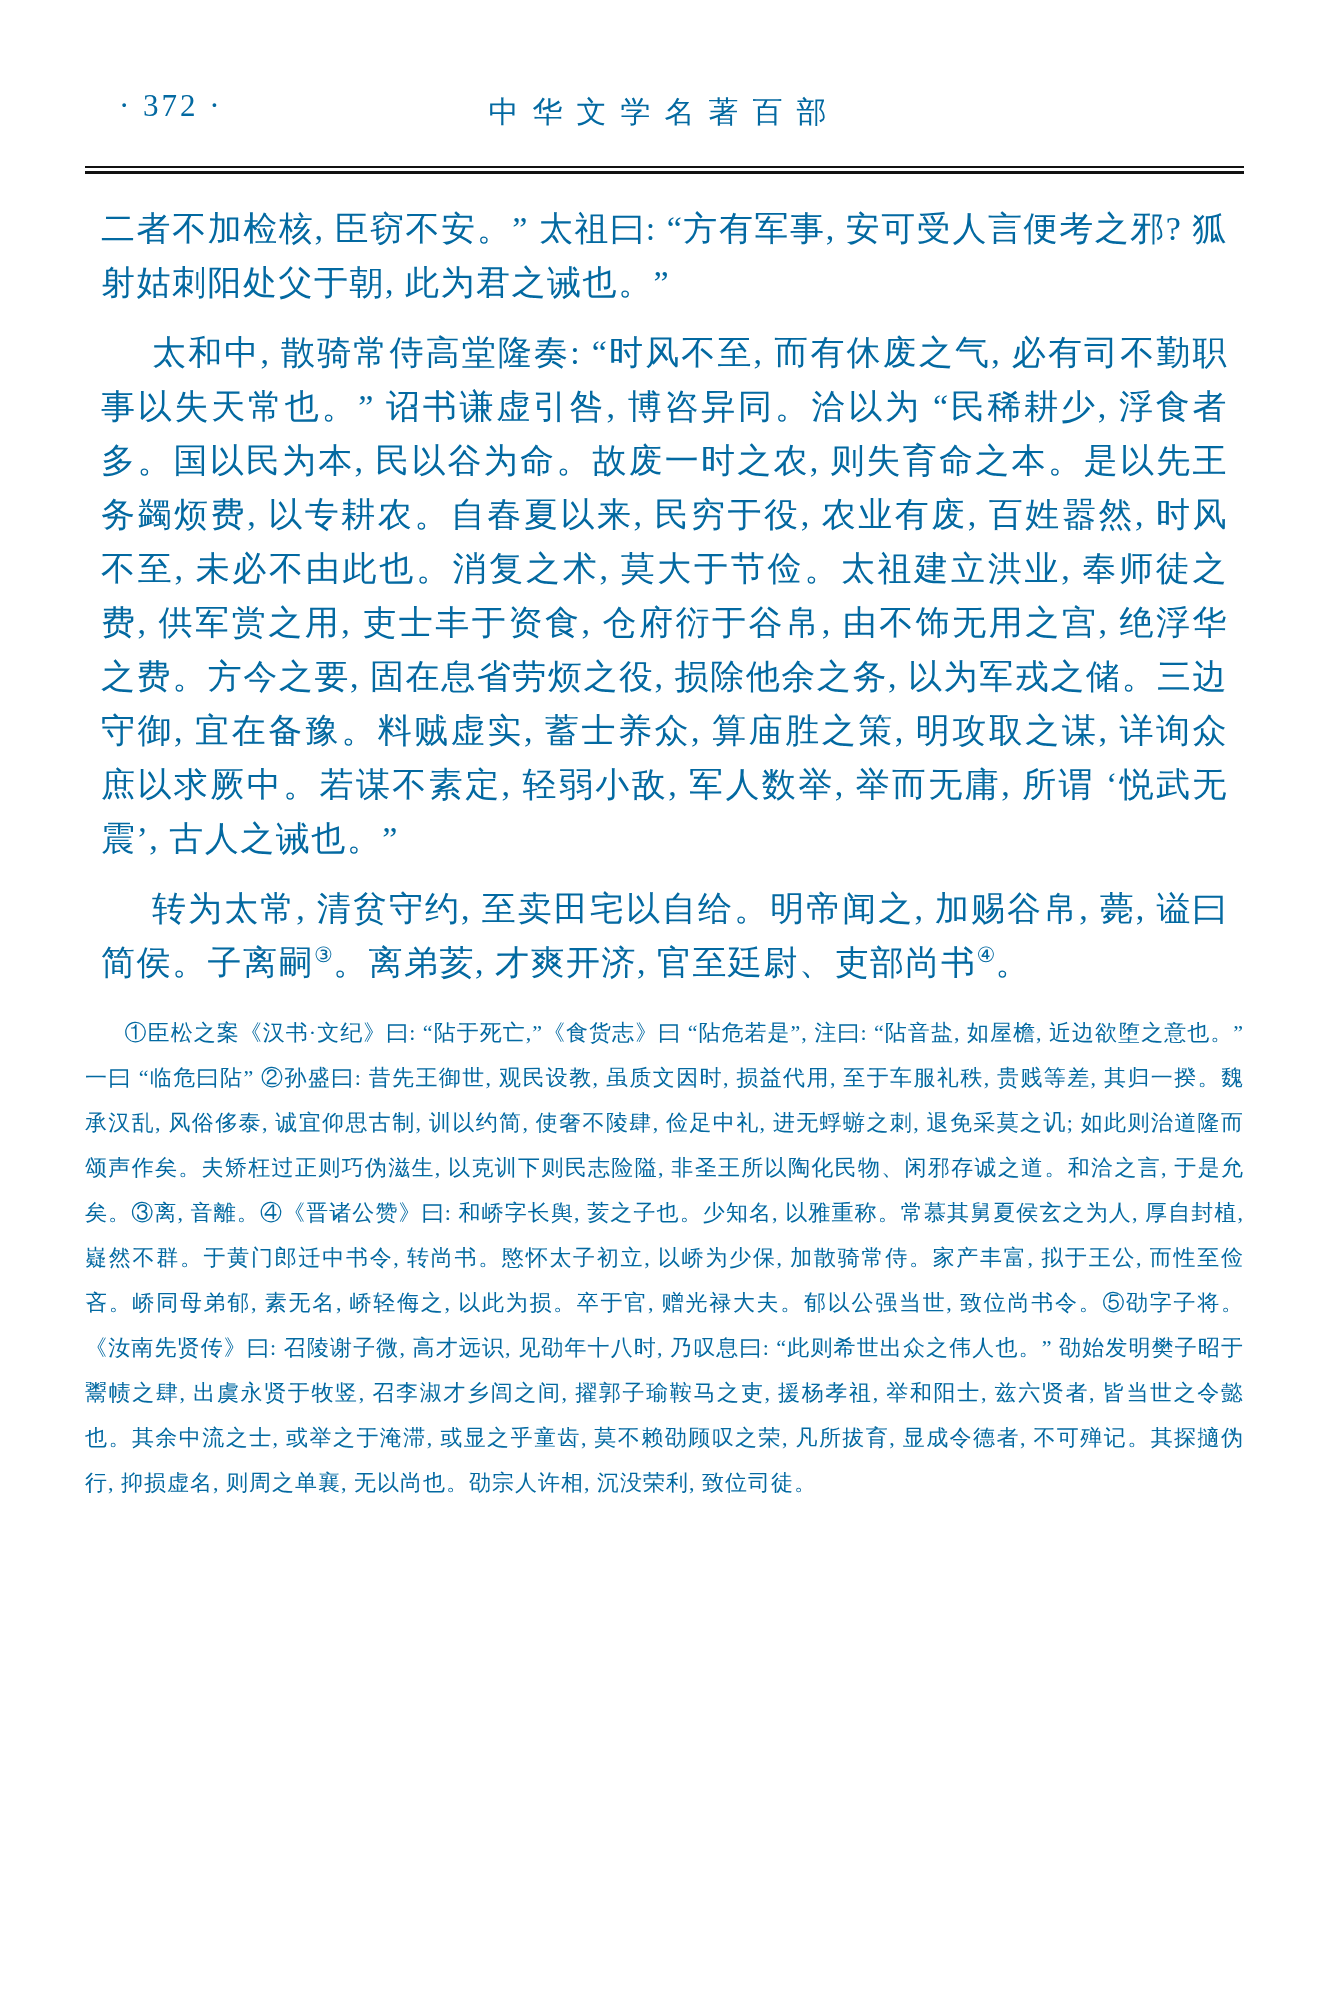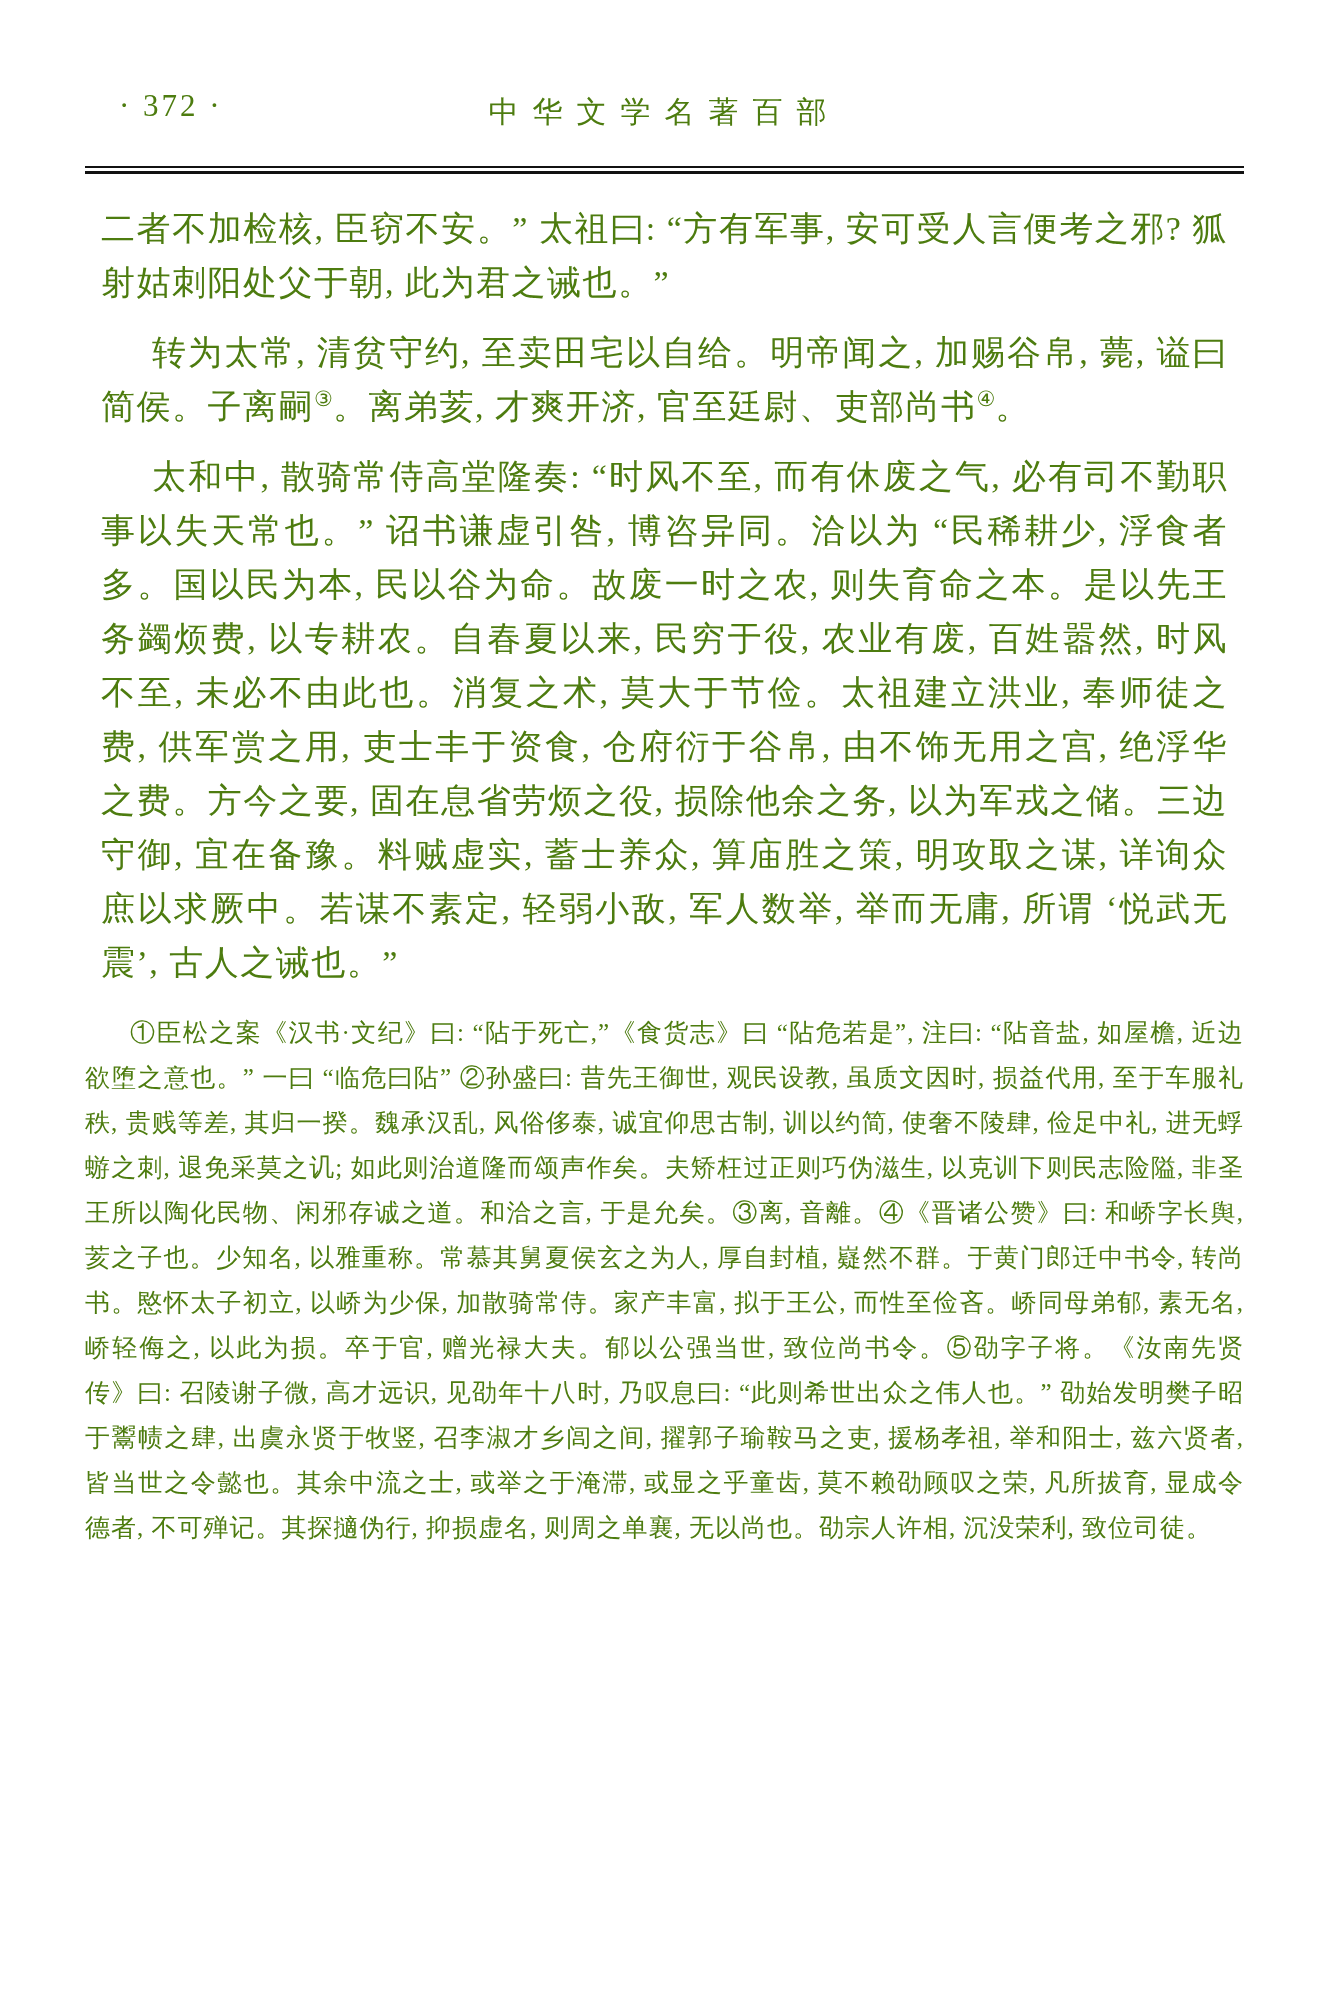--- a/index.html
+++ b/index.html
@@ -2,21 +2,21 @@
 <html><head>
 <meta charset="utf-8">
 <style>
   html, body { margin: 0; padding: 0; background: #e8e8e8; }
   .page {
     position: relative;
     width: 1324px;
     height: 1997px;
     margin: 0 auto;
     background: #ffffff;
-    color: #4d7c0f;
+    color: #0369a1;
     font-family: "Liberation Serif", "DejaVu Serif", serif;
     box-sizing: border-box;
     padding: 88px 80px 0 85px;
     overflow: hidden;
   }
   .header-row {
     position: relative;
     height: 44px;
   }
   .page-number {
@@ -56,21 +56,21 @@
   }
   .main-text p.no-indent { text-indent: 0; }
   .note-ref {
     font-size: 0.62em;
     vertical-align: super;
     line-height: 0;
     letter-spacing: 0;
   }
   .notes-text {
     margin-top: 20px;
-    font-size: 25px;
+    font-size: 22px;
     line-height: 45px;
     text-align: justify;
     letter-spacing: 1px;
   }
   .notes-text p {
     margin: 0;
     text-indent: 1.8em;
   }
 </style>
 </head>
@@ -80,21 +80,21 @@
 
   <div class="header-row">
     <span class="page-number">· 372 ·</span>
     <span class="book-title">中华文学名著百部</span>
   </div>
 
   <div class="header-rule"></div>
 
   <div class="main-text">
     <p class="no-indent">二者不加检核, 臣窃不安。” 太祖曰: “方有军事, 安可受人言便考之邪? 狐射姑刺阳处父于朝, 此为君之诫也。”</p>
+    <p>太和中, 散骑常侍高堂隆奏: “时风不至, 而有休废之气, 必有司不勤职事以失天常也。” 诏书谦虚引咎, 博咨异同。洽以为 “民稀耕少, 浮食者多。国以民为本, 民以谷为命。故废一时之农, 则失育命之本。是以先王务蠲烦费, 以专耕农。自春夏以来, 民穷于役, 农业有废, 百姓嚣然, 时风不至, 未必不由此也。消复之术, 莫大于节俭。太祖建立洪业, 奉师徒之费, 供军赏之用, 吏士丰于资食, 仓府衍于谷帛, 由不饰无用之宫, 绝浮华之费。方今之要, 固在息省劳烦之役, 损除他余之务, 以为军戎之储。三边守御, 宜在备豫。料贼虚实, 蓄士养众, 算庙胜之策, 明攻取之谋, 详询众庶以求厥中。若谋不素定, 轻弱小敌, 军人数举, 举而无庸, 所谓 ‘悦武无震’, 古人之诫也。”</p>
     <p><span>转为太常, 清贫守约, 至卖田宅以自给。明帝闻之, 加赐谷帛, 薨, 谥曰简侯。子离嗣</span><span class="note-ref">③</span><span>。离弟荄, 才爽开济, 官至廷尉、吏部尚书</span><span class="note-ref">④</span><span>。</span></p>
-    <p>太和中, 散骑常侍高堂隆奏: “时风不至, 而有休废之气, 必有司不勤职事以失天常也。” 诏书谦虚引咎, 博咨异同。洽以为 “民稀耕少, 浮食者多。国以民为本, 民以谷为命。故废一时之农, 则失育命之本。是以先王务蠲烦费, 以专耕农。自春夏以来, 民穷于役, 农业有废, 百姓嚣然, 时风不至, 未必不由此也。消复之术, 莫大于节俭。太祖建立洪业, 奉师徒之费, 供军赏之用, 吏士丰于资食, 仓府衍于谷帛, 由不饰无用之宫, 绝浮华之费。方今之要, 固在息省劳烦之役, 损除他余之务, 以为军戎之储。三边守御, 宜在备豫。料贼虚实, 蓄士养众, 算庙胜之策, 明攻取之谋, 详询众庶以求厥中。若谋不素定, 轻弱小敌, 军人数举, 举而无庸, 所谓 ‘悦武无震’, 古人之诫也。”</p>
   </div>
 
   <div class="notes-text">
     <p>①臣松之案《汉书·文纪》曰: “阽于死亡,”《食货志》曰 “阽危若是”, 注曰: “阽音盐, 如屋檐, 近边欲堕之意也。” 一曰 “临危曰阽” ②孙盛曰: 昔先王御世, 观民设教, 虽质文因时, 损益代用, 至于车服礼秩, 贵贱等差, 其归一揆。魏承汉乱, 风俗侈泰, 诚宜仰思古制, 训以约简, 使奢不陵肆, 俭足中礼, 进无蜉蝣之刺, 退免采莫之讥; 如此则治道隆而颂声作矣。夫矫枉过正则巧伪滋生, 以克训下则民志险隘, 非圣王所以陶化民物、闲邪存诚之道。和洽之言, 于是允矣。③离, 音離。④《晋诸公赞》曰: 和峤字长舆, 荄之子也。少知名, 以雅重称。常慕其舅夏侯玄之为人, 厚自封植, 嶷然不群。于黄门郎迁中书令, 转尚书。愍怀太子初立, 以峤为少保, 加散骑常侍。家产丰富, 拟于王公, 而性至俭吝。峤同母弟郁, 素无名, 峤轻侮之, 以此为损。卒于官, 赠光禄大夫。郁以公强当世, 致位尚书令。⑤劭字子将。《汝南先贤传》曰: 召陵谢子微, 高才远识, 见劭年十八时, 乃叹息曰: “此则希世出众之伟人也。” 劭始发明樊子昭于鬻帻之肆, 出虞永贤于牧竖, 召李淑才乡闾之间, 擢郭子瑜鞍马之吏, 援杨孝祖, 举和阳士, 兹六贤者, 皆当世之令懿也。其余中流之士, 或举之于淹滞, 或显之乎童齿, 莫不赖劭顾叹之荣, 凡所拔育, 显成令德者, 不可殚记。其探擿伪行, 抑损虚名, 则周之单襄, 无以尚也。劭宗人许相, 沉没荣利, 致位司徒。</p>
   </div>
 
 </div>
 
 </body></html>

